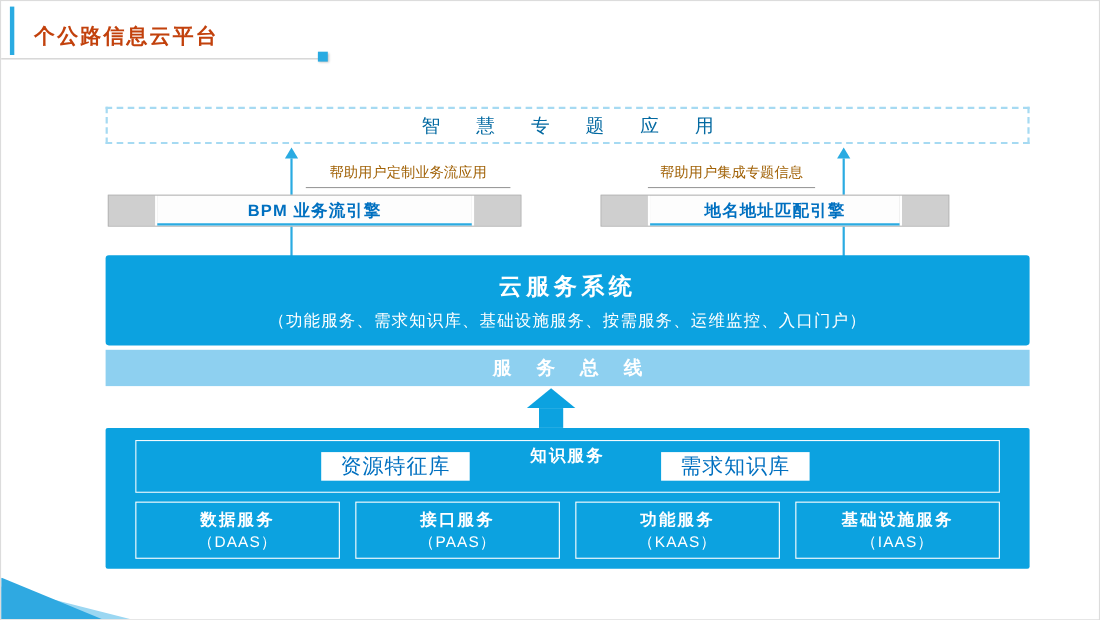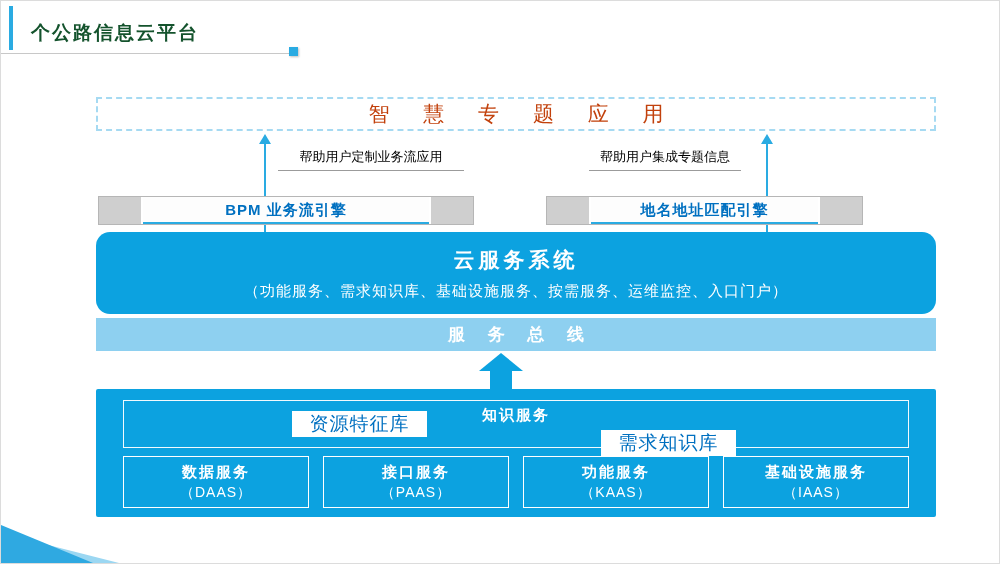--- a/index.html
+++ b/index.html
@@ -4,54 +4,54 @@
 <style>
   html,body{margin:0;padding:0;background:#fff;}
   .slide{
     position:relative;width:1000px;height:564px;box-sizing:border-box;
     background:#ffffff;border:1px solid #dcdcdc;overflow:hidden;
     font-family:"Liberation Sans","DejaVu Sans",sans-serif;
   }
   
   .accent-vline{position:absolute;left:8px;top:5px;width:4px;height:44px;background:#2aabe2;}
   .slide-title{position:absolute;left:30px;top:19px;font-size:19px;font-weight:600;
-    color:#14532d;letter-spacing:2px;}
+    color:#c2410c;letter-spacing:2px;}
   .title-underline{position:absolute;left:0;top:52px;width:292px;height:1px;background:#c8c8c8;}
   .title-dot{position:absolute;left:288px;top:46px;width:9px;height:9px;background:#2aabe2;
     box-shadow:1px 1px 2px rgba(0,0,0,.25);}
   
   .apps-box{position:absolute;left:95px;top:96px;width:840px;height:34px;box-sizing:border-box;
     border:2px dashed #a6daf2;display:flex;align-items:center;justify-content:center;
-    color:#c2410c;font-size:21px;letter-spacing:14px;padding-left:14px;}
+    color:#0369a1;font-size:17px;letter-spacing:14px;padding-left:14px;}
   
   .v-arrow{position:absolute;width:2px;background:#2aabe2;}
   .v-arrow::before{content:"";position:absolute;top:-10px;left:-5px;width:0;height:0;
     border-left:6px solid transparent;border-right:6px solid transparent;
     border-bottom:10px solid #2aabe2;}
   .arrow-left{left:263px;top:143px;height:89px;}
   .arrow-right{left:765px;top:143px;height:89px;}
-  .arrow-label{position:absolute;top:147px;height:20px;font-size:13px;color:#000000;
+  .arrow-label{position:absolute;top:147px;height:20px;font-size:13px;color:#a16207;
     text-align:center;border-bottom:1px solid #9b9b9b;padding-bottom:2px;background:transparent;}
   .label-left{left:277px;width:186px;}
   .label-right{left:588px;width:152px;}
   
-  .engine-bar{position:absolute;top:195px;height:29px;box-sizing:border-box;
+  .engine-bar{position:absolute;top:176px;height:29px;box-sizing:border-box;
     background:#d8d8d8;border:1px solid #b6b6b6;display:flex;}
   .bar-left{left:97px;width:376px;}
   .bar-right{left:545px;width:317px;}
   .seg{box-sizing:border-box;}
   .seg.end{width:44px;background:#cfcfcf;}
   .seg.end.first{border-right:2px solid #ffffff;}
   .seg.end.last{border-left:2px solid #ffffff;}
   .seg.mid{flex:1;background:#fdfdfd;display:flex;align-items:center;justify-content:center;
     box-shadow:inset 0 -2px 0 0 #2aabe2;}
   .seg.mid span{color:#0070c0;font-size:15px;font-weight:600;letter-spacing:1px;}
   
   .cloud-box{position:absolute;left:95px;top:231px;width:840px;height:82px;background:#0ca2e0;
-    border-radius:14px;display:flex;flex-direction:column;align-items:center;justify-content:center;
+    border-radius:3px;display:flex;flex-direction:column;align-items:center;justify-content:center;
     gap:8px;color:#fff;}
   .cloud-title{font-size:21px;font-weight:bold;letter-spacing:4px;}
   .cloud-sub{font-size:15px;letter-spacing:1px;}
   
   .bus-bar{position:absolute;left:95px;top:317px;width:840px;height:33px;background:#8ed0f0;
     display:flex;align-items:center;justify-content:center;color:#fff;font-size:17px;
     font-weight:bold;letter-spacing:9px;padding-left:9px;box-sizing:border-box;}
   
   .up-arrow{position:absolute;left:478px;top:352px;width:44px;}
   .up-arrow .head{width:0;height:0;border-left:22px solid transparent;
@@ -62,21 +62,21 @@
     border-radius:2px;color:#fff;}
   .kaas-area{position:absolute;left:27px;right:27px;top:11px;height:48px;box-sizing:border-box;
     border:1px solid rgba(255,255,255,.95);}
   .kaas-text{position:absolute;left:0;right:0;top:4px;text-align:center;line-height:1.35;}
   .kaas-name{font-size:15px;font-weight:bold;letter-spacing:2px;}
   .kaas-abbr{font-size:14px;}
   .white-chip{position:absolute;top:10px;height:26px;width:135px;background:#fff;
     display:flex;align-items:center;justify-content:center;color:#0070c0;font-size:19px;
     font-weight:400;letter-spacing:1px;}
   .chip-left{left:168px;}
-  .chip-right{right:172px;margin-top:19px;}
+  .chip-right{right:172px;}
   .services-row{position:absolute;left:27px;right:27px;top:67px;height:52px;
     display:flex;gap:14px;}
   .service-cell{flex:1;box-sizing:border-box;border:1.5px solid #ffffff;display:flex;
     flex-direction:column;align-items:center;justify-content:center;gap:2px;}
   .service-name{font-size:15px;font-weight:bold;letter-spacing:2px;}
   .service-abbr{font-size:14px;letter-spacing:1px;text-align:center;}
   
   .corner-tri{position:absolute;left:0;bottom:0;}
   .tri-light{width:118px;height:30px;background:#9bd7f2;
     clip-path:polygon(0 0,100% 100%,0 100%);}

